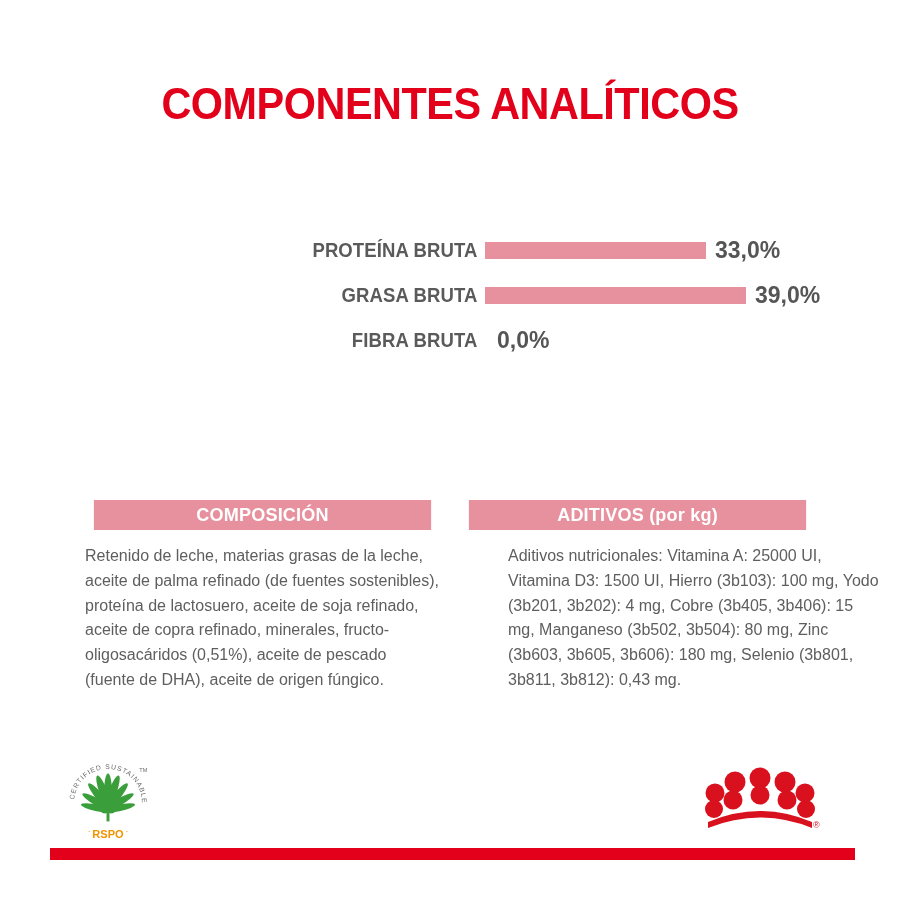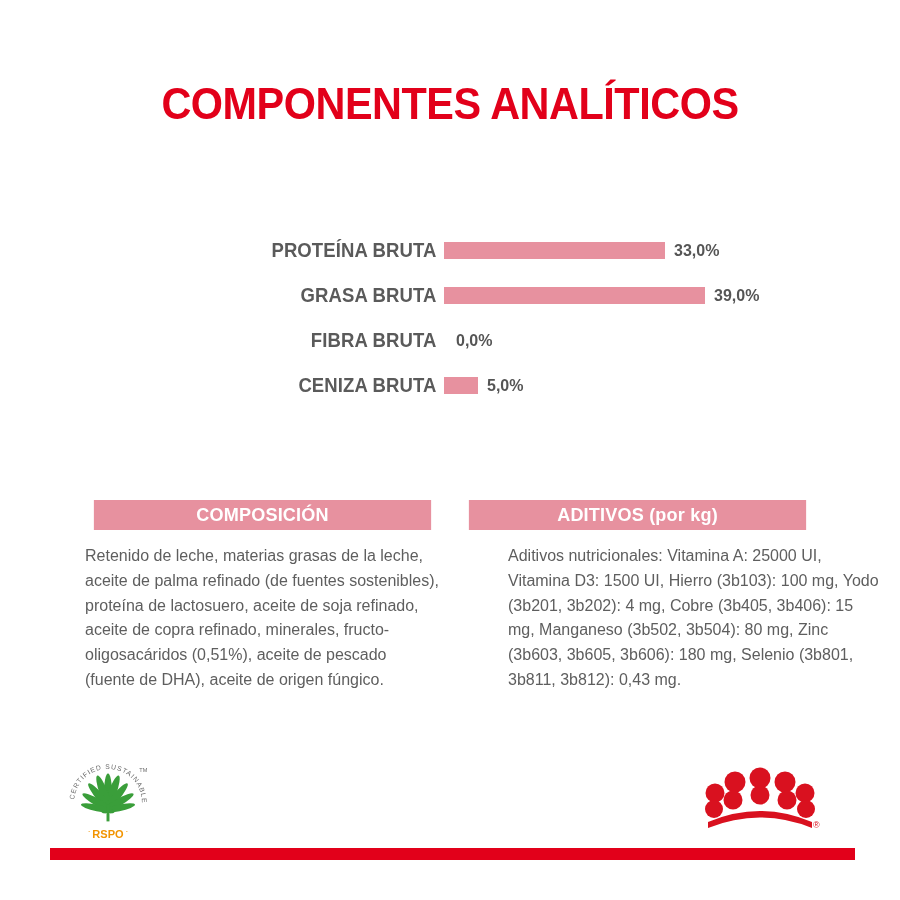--- a/index.html
+++ b/index.html
@@ -33,20 +33,21 @@
   .chart {
     position: absolute;
     left: 0; top: 228px;
     width: 900px;
   }
   .chart-row {
     position: relative;
     height: 45px;
     display: flex;
     align-items: center;
+    padding-left: 41px;
   }
   .chart-label {
     width: 444px;
     text-align: right;
     padding-right: 8px;
     color: #5a5a5a;
     font-size: 19.5px;
     font-weight: bold;
     letter-spacing: 0.1px;
     transform: scaleX(0.95);
@@ -66,21 +67,21 @@
     flex: none;
   }
   .chart-tick {
     width: 2px;
     height: 22px;
     background: #cfcfcf;
     flex: none;
   }
   .chart-value {
     color: #555555;
-    font-size: 16px;
+    font-size: 23px;
     font-weight: bold;
     margin-left: 9px;
     white-space: nowrap;
   }
   .chart-value.novalue-gap { margin-left: 12px; }
 
   
   .panels {
     position: absolute;
     left: 85px; top: 500px;
@@ -153,27 +154,20 @@
       </div>
     </div>
 
     <div class="chart-row">
       <div class="chart-label">FIBRA BRUTA</div>
       <div class="chart-track">
         <div class="chart-value novalue-gap">0,0%</div>
       </div>
     </div>
 
-    <div class="chart-row">
-      <div class="chart-label">CENIZA BRUTA</div>
-      <div class="chart-track">
-        <div class="chart-bar" style="width:34px"></div>
-        <div class="chart-value">5,0%</div>
-      </div>
-    </div>
 
 
   </div>
 
   <div class="panels">
 
     <div class="panel">
       <div class="panel-head">COMPOSICIÓN</div>
       <div class="panel-body">Retenido de leche, materias grasas de la leche, aceite de palma refinado (de fuentes sostenibles), proteína de lactosuero, aceite de soja refinado, aceite de copra refinado, minerales, fructo-oligosacáridos (0,51%), aceite de pescado (fuente de DHA), aceite de origen fúngico.</div>
     </div>

